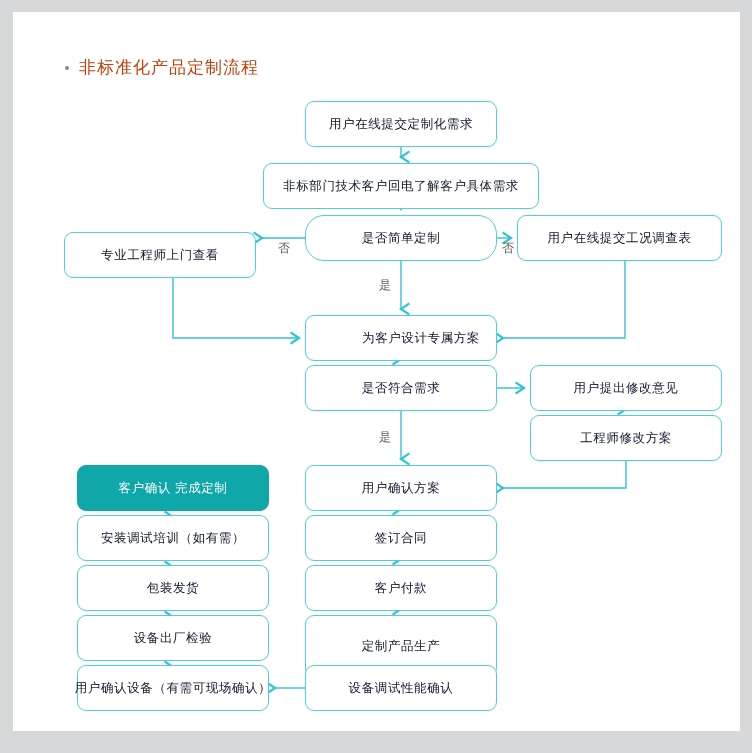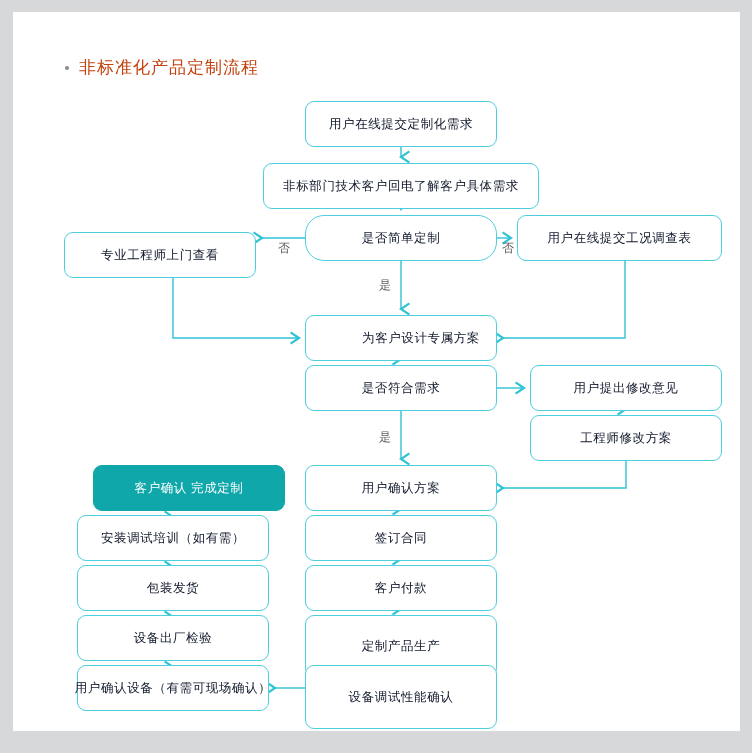--- a/index.html
+++ b/index.html
@@ -68,21 +68,20 @@
     justify-content: center;
     color: #0f172a;
     font-size: 12.5px;
     letter-spacing: 0.6px;
     white-space: nowrap;
   }
   .node.filled {
     background: #0fa7a9;
     border-color: #0fa7a9;
     color: #ffffff;
-    margin-left: 16px;
   }
   .edge-label {
     position: absolute;
     font-size: 12px;
     color: #5a5c5e;
     letter-spacing: 0.5px;
     white-space: nowrap;
   }
 </style>
 </head>
@@ -168,20 +167,20 @@
     <div class="node" style="left:517px;top:403px;width:192px;height:46px;">工程师修改方案</div>
     <div class="node filled" style="left:64px;top:453px;width:192px;height:46px;">客户确认 完成定制</div>
     <div class="node" style="left:292px;top:453px;width:192px;height:46px;">用户确认方案</div>
     <div class="node" style="left:64px;top:503px;width:192px;height:46px;">安装调试培训（如有需）</div>
     <div class="node" style="left:292px;top:503px;width:192px;height:46px;">签订合同</div>
     <div class="node" style="left:64px;top:553px;width:192px;height:46px;">包装发货</div>
     <div class="node" style="left:292px;top:553px;width:192px;height:46px;">客户付款</div>
     <div class="node" style="left:64px;top:603px;width:192px;height:46px;">设备出厂检验</div>
     <div class="node" style="left:292px;top:603px;width:192px;height:62px;">定制产品生产</div>
     <div class="node" style="left:64px;top:653px;width:192px;height:46px;">用户确认设备（有需可现场确认）</div>
-    <div class="node" style="left:292px;top:653px;width:192px;height:64px;">设备调试性能确认</div>
+    <div class="node" style="left:292px;top:653px;width:192px;height:46px;">设备调试性能确认</div>
 
     <div class="edge-label" style="left:265px;top:228px;">否</div>
     <div class="edge-label" style="left:489px;top:228px;">否</div>
     <div class="edge-label" style="left:366px;top:265px;">是</div>
     <div class="edge-label" style="left:366px;top:417px;">是</div>
   </div>
 </div>
 
 </body></html>

